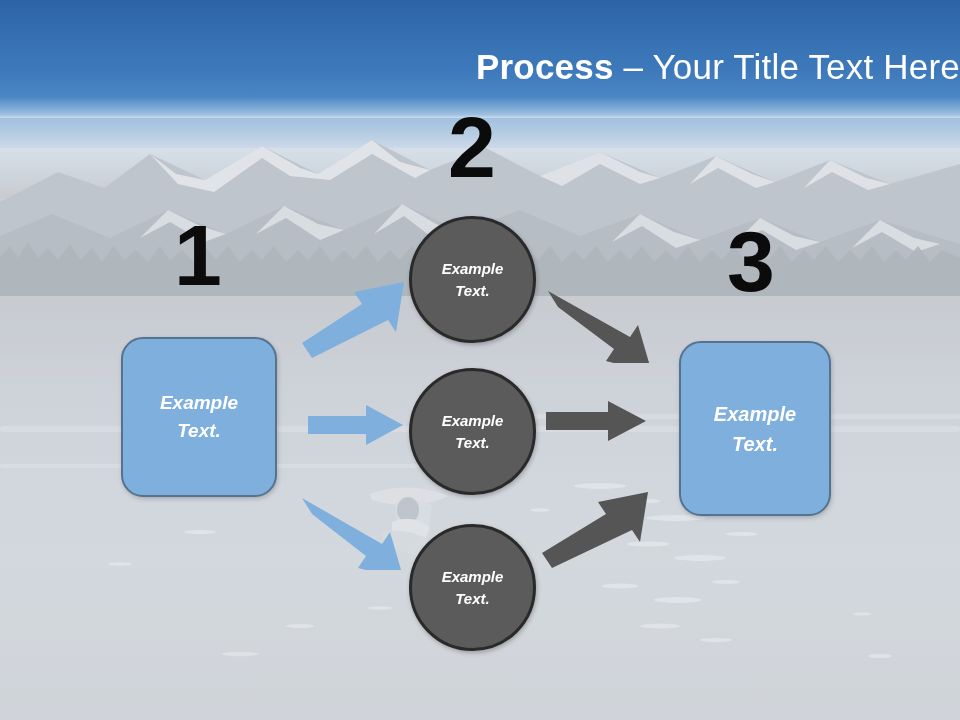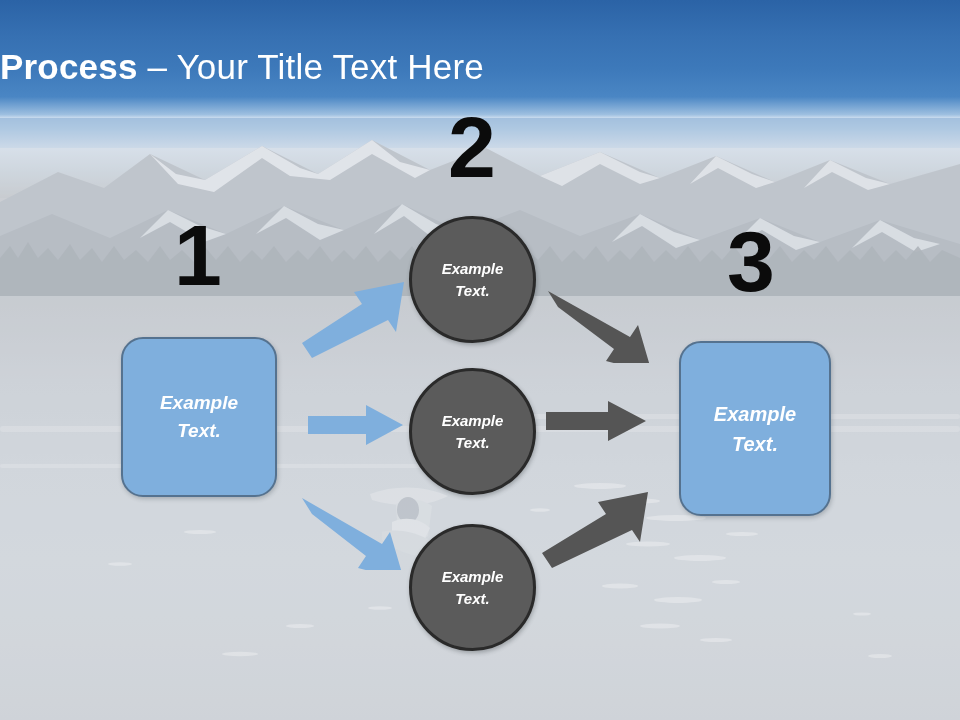--- a/index.html
+++ b/index.html
@@ -77,21 +77,21 @@
       #3670b2 30%,
       #3d79ba 58%,
       #4a86c4 82%,
       #9dbfe0 97%,
       #cadcee 100%);
   }
   .title-text {
     position: absolute;
     left: 0; top: 46px;
     width: 960px;
-    text-align: left;
+    text-align: right;
     color: #ffffff;
     font-size: 35px;
     line-height: 42px;
     letter-spacing: .2px;
     white-space: nowrap;
   }
   .title-text .t-bold { font-weight: bold; }
   .title-text .t-reg  { font-weight: normal; }
 
   

